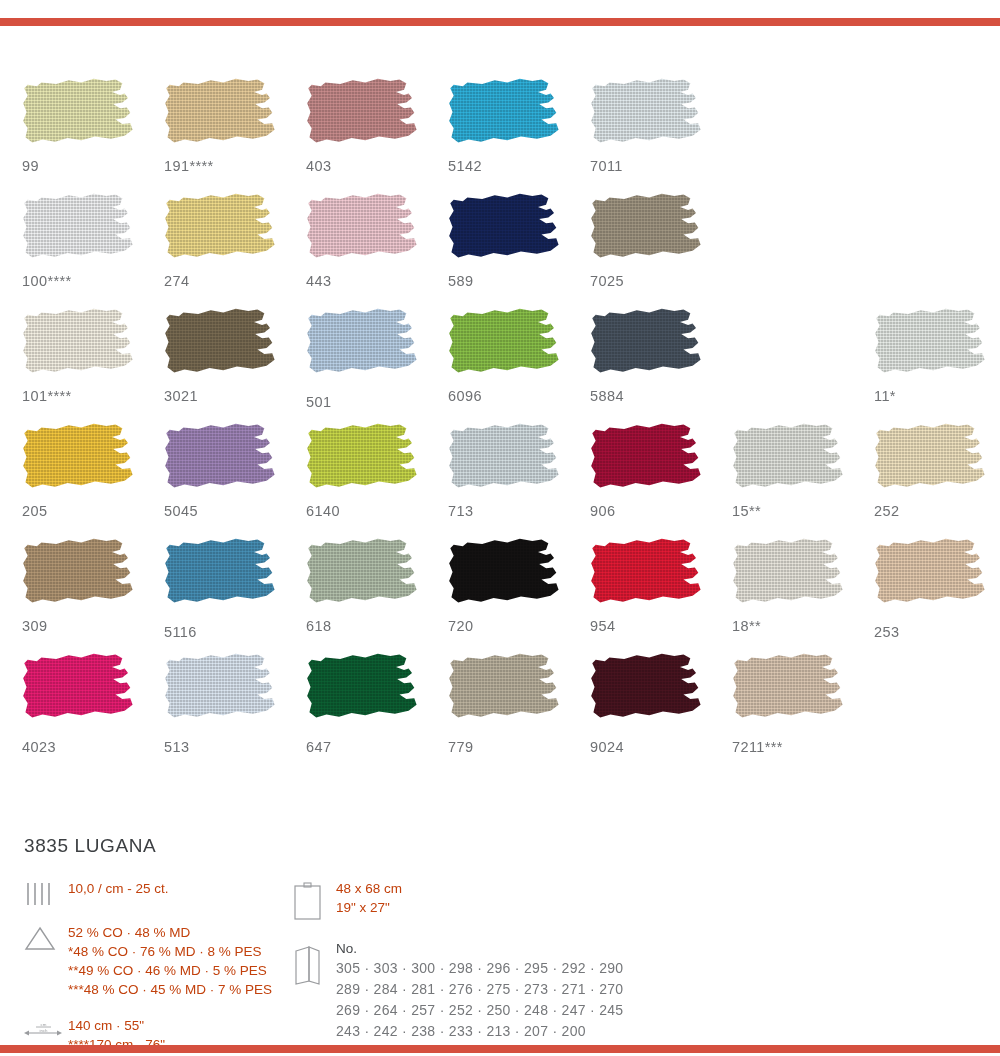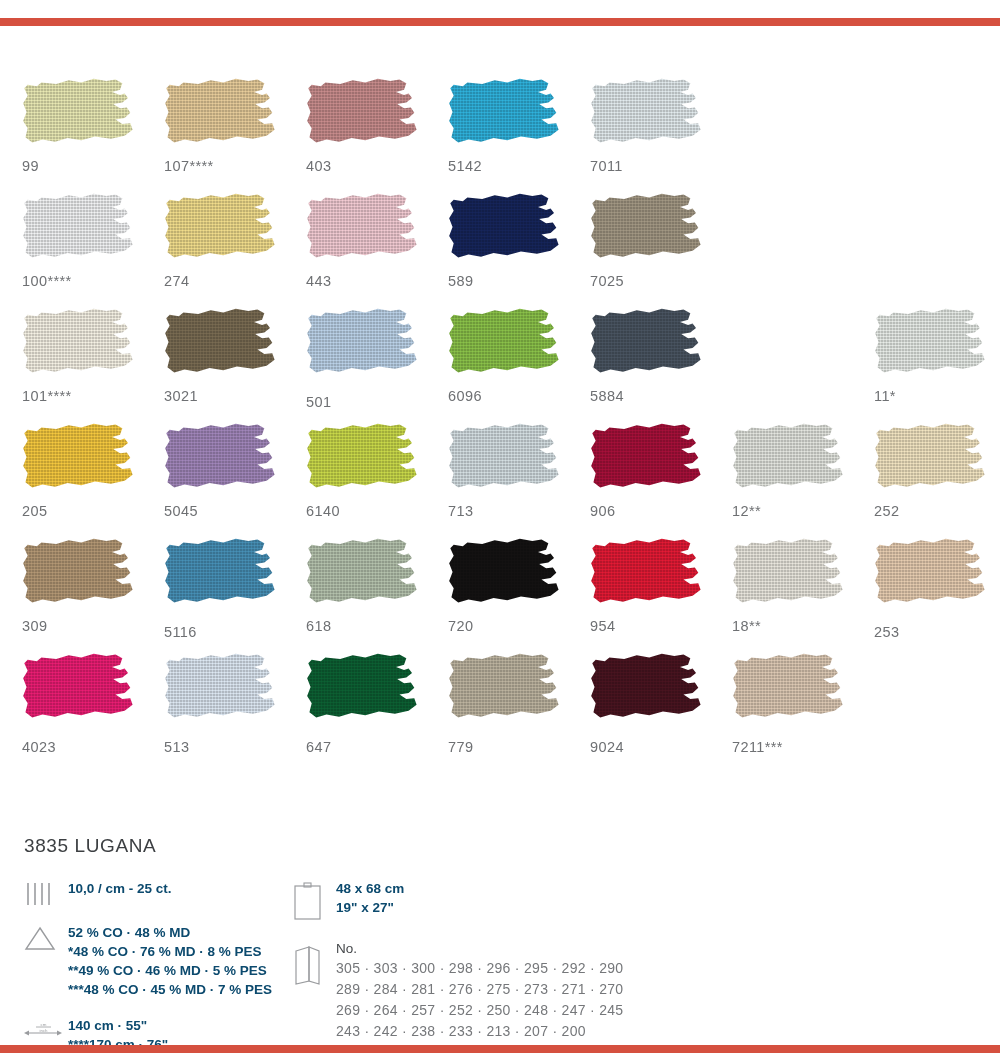--- a/index.html
+++ b/index.html
@@ -71,21 +71,21 @@
   #product-title {
     font-size:19px; color:#3c3f42; letter-spacing:.6px;
     font-weight:400; margin:0 0 22px 0;
   }
   .info-cols { display:flex; }
   .col-left { width:268px; }
   .col-right { width:420px; }
 
   .info-row { display:flex; margin-bottom:16px; }
   .info-ico { width:44px; flex:0 0 44px; padding-top:2px; }
-  .info-txt { font-size:13.5px; color:#0c4a6e; line-height:1.42;font-weight:bold; }
+  .info-txt { font-size:13.5px; color:#c2410c; line-height:1.42; }
   .info-txt .ln { white-space:nowrap; }
   .no-head { font-size:13.5px; color:#45484b; margin-bottom:2px; }
   .no-line { font-size:14px; color:#75777a; letter-spacing:.3px; line-height:1.5; white-space:nowrap; }
 
   svg { display:block; }
 </style>
 </head>
 <body>
 
 <div class="rule" id="rule-top"></div>
@@ -93,21 +93,21 @@
 <div id="swatch-grid">
     <div class="swatch-cell">
       <div class="swatch-wrap">
         <div class="swatch" style="background: rgb(233, 233, 180);"></div>
         <div class="swatch-label">99</div>
       </div>
     </div>
     <div class="swatch-cell">
       <div class="swatch-wrap">
         <div class="swatch" style="background: rgb(232, 205, 155);"></div>
-        <div class="swatch-label">107****</div>
+        <div class="swatch-label">191****</div>
       </div>
     </div>
     <div class="swatch-cell">
       <div class="swatch-wrap">
         <div class="swatch" style="background: rgb(201, 141, 141);"></div>
         <div class="swatch-label">403</div>
       </div>
     </div>
     <div class="swatch-cell">
       <div class="swatch-wrap">
@@ -218,21 +218,21 @@
     </div>
     <div class="swatch-cell">
       <div class="swatch-wrap">
         <div class="swatch" style="background: rgb(168, 16, 58);"></div>
         <div class="swatch-label">906</div>
       </div>
     </div>
     <div class="swatch-cell">
       <div class="swatch-wrap">
         <div class="swatch" style="background: rgb(228, 230, 224);"></div>
-        <div class="swatch-label">12**</div>
+        <div class="swatch-label">15**</div>
       </div>
     </div>
     <div class="swatch-cell">
       <div class="swatch-wrap">
         <div class="swatch" style="background: rgb(243, 229, 194);"></div>
         <div class="swatch-label">252</div>
       </div>
     </div>
     <div class="swatch-cell">
       <div class="swatch-wrap">

